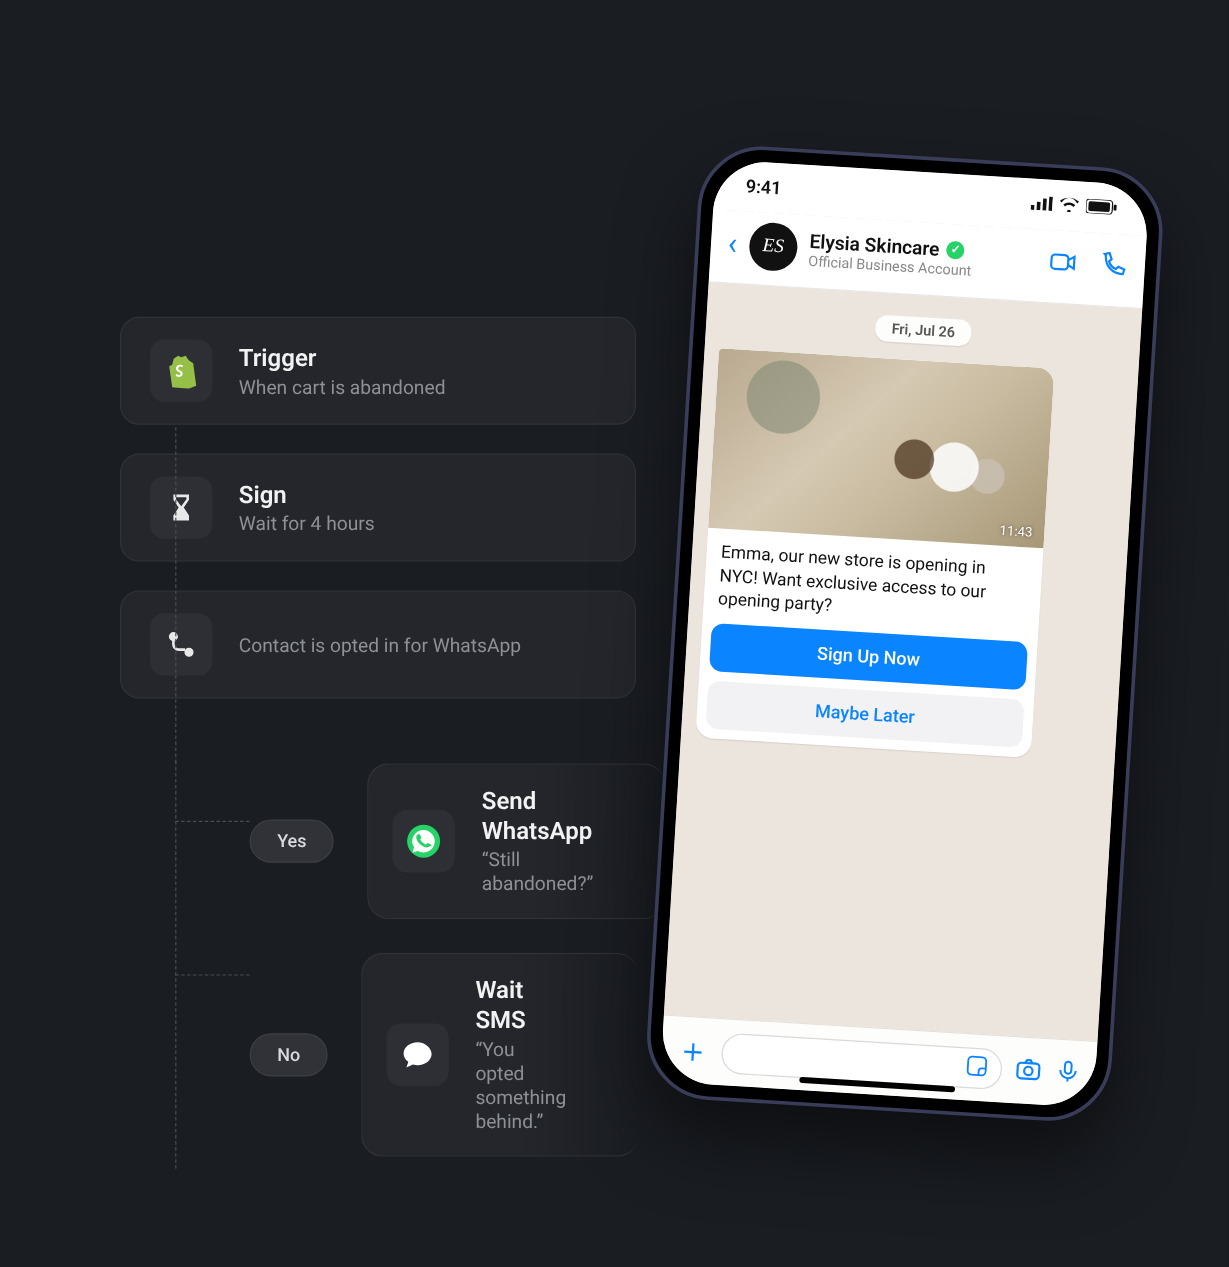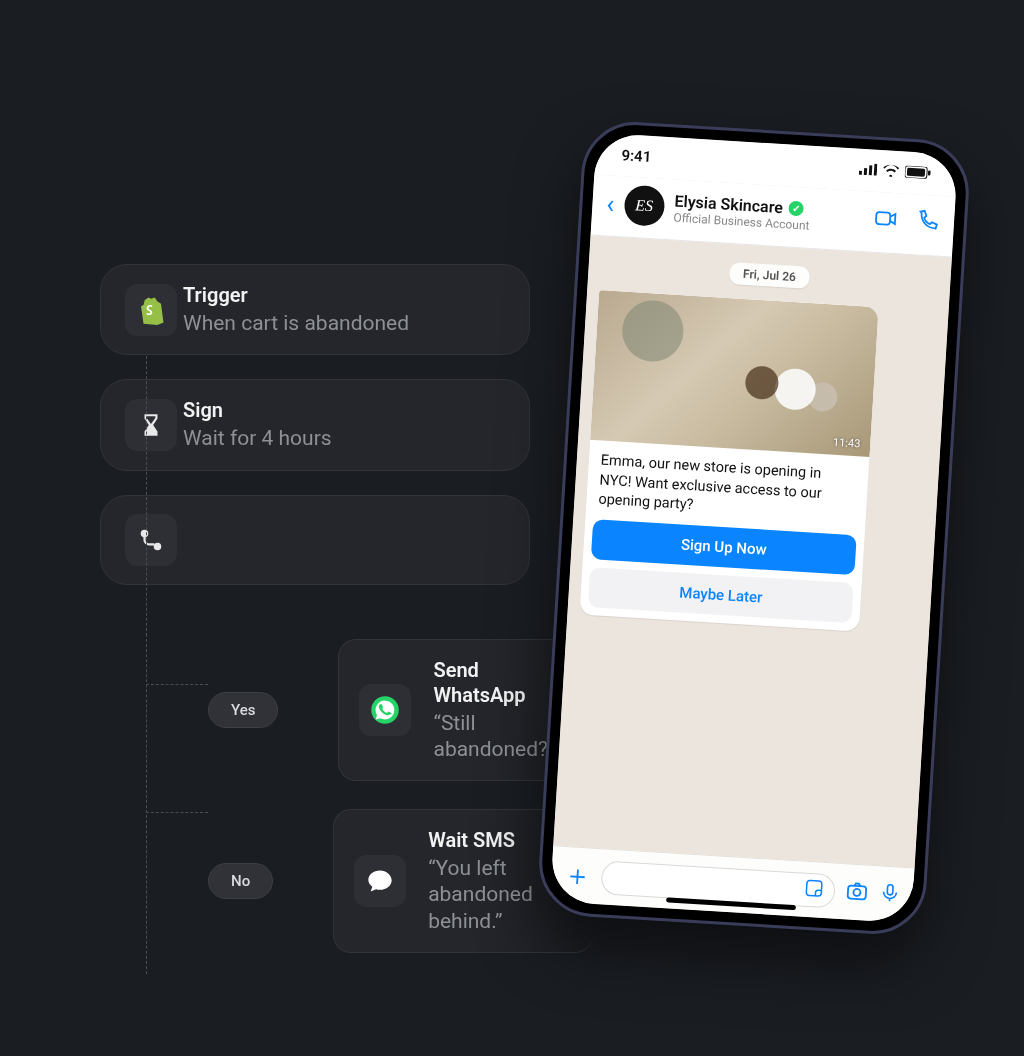--- a/index.html
+++ b/index.html
@@ -15,41 +15,41 @@
   
   .workflow {
     position: absolute;
     left: 100px;
     top: 264px;
     width: 430px;
   }
   .flow-card {
     display: flex;
     align-items: center;
-    gap: 6px;
+    gap: 22px;
     background: #24262b;
     border: 1px solid #32343a;
-    border-radius: 27px;
+    border-radius: 16px;
     padding: 18px 24px;
     margin-bottom: 24px;
   }
   .flow-icon {
     width: 52px;
     height: 52px;
     min-width: 52px;
     border-radius: 12px;
     background: #2d2f35;
     display: flex;
     align-items: center;
     justify-content: center;
     font-size: 26px;
     color: #fff;
   }
   .flow-title { color: #f2f2f2; font-size: 20px; font-weight: 600; line-height: 1.25; }
-  .flow-sub   { color: #8d9096; font-size: 21px; line-height: 1.25; margin-top: 2px;}
+  .flow-sub   { color: #8d9096; font-size: 16px; line-height: 1.25; margin-top: 2px;}
 
   
   .branch-row {
     display: flex;
     align-items: center;
     gap: 28px;
     margin-left: 108px;
     margin-bottom: 28px;
   }
   .branch-label {
@@ -64,21 +64,20 @@
   .branch-card {
     display: flex;
     align-items: center;
     gap: 22px;
     background: linear-gradient(90deg, #24262b 0%, #24262b 55%, rgba(36,38,43,0) 100%);
     border: 1px solid #32343a;
     border-right: none;
     border-radius: 18px;
     padding: 18px 60px 18px 20px;
     width: 400px;
-    margin-left: 32px;
   }
 
   
   .connector-main {
     position: absolute;
     left: 46px;
     top: 92px;
     height: 280px;
     border-left: 1.5px dashed #4a4d54;
   }
@@ -279,20 +278,21 @@
 
   <div class="flow-card">
     <div class="flow-icon">
       <svg viewBox="0 0 24 24" width="26" height="26" fill="none" stroke="#e8e8e8" stroke-width="2">
           <circle cx="6" cy="6" r="2.5" fill="#e8e8e8"></circle>
           <circle cx="18" cy="18" r="2.5" fill="#e8e8e8"></circle>
           <path d="M6 8v4c0 2 2 4 4 4h5"></path>
         </svg>
     </div>
     <div>
+      <div class="flow-sub">Contact is opted in for WhatsApp</div>
     </div>
   </div>
 
   <div style="height:30px"></div>
 
   <div class="branch-row">
     <div class="branch-label">Yes</div>
     <div class="branch-card">
       <div class="flow-icon">
         <svg viewBox="0 0 24 24" width="30" height="30">
@@ -310,21 +310,21 @@
   <div class="branch-row">
     <div class="branch-label">No</div>
     <div class="branch-card">
       <div class="flow-icon">
         <svg viewBox="0 0 24 24" width="28" height="28" fill="#fff">
             <path d="M12 3C6.5 3 2 6.6 2 11c0 2.4 1.3 4.5 3.4 6L4 21l4.6-2c1.1.3 2.2.5 3.4.5 5.5 0 10-3.6 10-8S17.5 3 12 3z"></path>
           </svg>
       </div>
       <div>
         <div class="flow-title">Wait SMS</div>
-        <div class="flow-sub">“You left abandoned behind.”</div>
+        <div class="flow-sub">“You opted something behind.”</div>
       </div>
     </div>
   </div>
 </div>
 
 <div class="phone">
   <div class="phone-inner">
 
     <div class="status-bar">
       <span>9:41</span>

